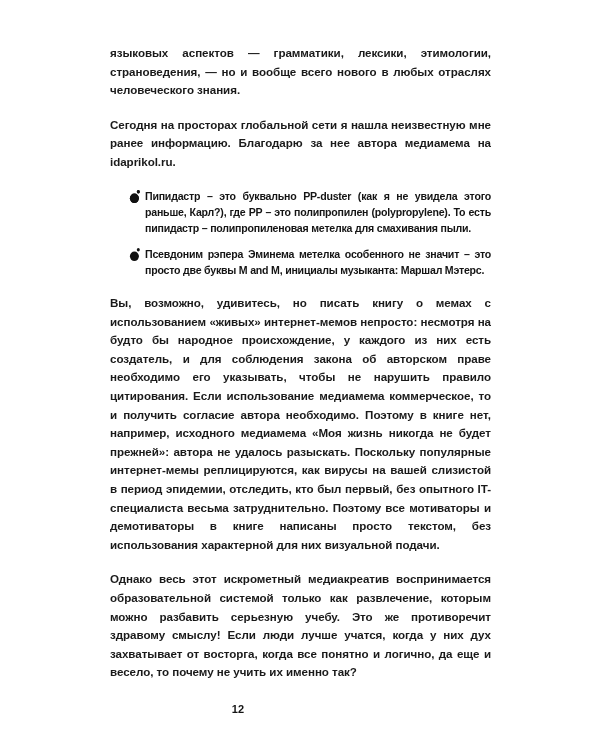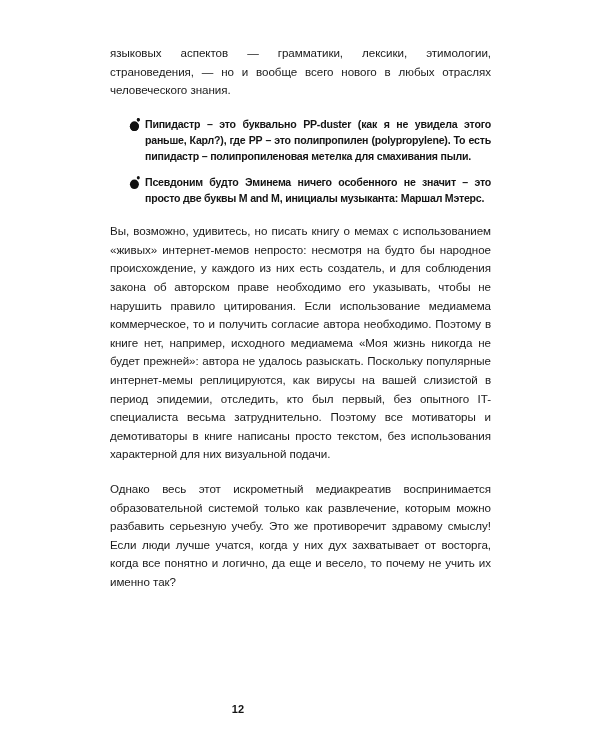--- a/index.html
+++ b/index.html
@@ -34,21 +34,21 @@
   }
 
   p.body-para {
     margin: 0 0 16px 0;
     font-size: 11.6px;
     line-height: 18.6px;
     text-align: justify;
     text-justify: inter-word;
     letter-spacing: -0.05px;
     color: #1a1a1a;
-    font-weight: 400;
+    font-weight: 700;
     hyphens: manual;
   }
 
   p.body-para:last-child {
     margin-bottom: 8px;
   }
 
   
   .meme-list {
     margin: 0 0 16px 0;
@@ -103,20 +103,21 @@
 </style>
 </head>
 <body>
 
 <div class="page">
 
   <div class="text-column">
 
     <p class="body-para">языковых аспектов — грамматики, лексики, этимологии, страноведения, — но и вообще всего нового в любых отраслях человеческого знания.</p>
 
+    <p class="body-para">Сегодня на просторах глобальной сети я нашла неизвестную мне ранее информацию. Благодарю за нее автора медиамема на idaprikol.ru.</p>
 
     <ul class="meme-list">
 
       <li>
         <span class="bullet-icon">
           <svg width="14" height="15" viewBox="0 0 14 15" xmlns="http://www.w3.org/2000/svg">
             <ellipse cx="6.4" cy="9.3" rx="4.5" ry="4.8" fill="#111111"></ellipse>
             <ellipse cx="10.3" cy="2.7" rx="1.5" ry="1.7" fill="#111111"></ellipse>
           </svg>
         </span>
@@ -133,21 +134,21 @@
       </li>
 
 
       <li>
         <span class="bullet-icon">
           <svg width="14" height="15" viewBox="0 0 14 15" xmlns="http://www.w3.org/2000/svg">
             <ellipse cx="6.4" cy="9.3" rx="4.5" ry="4.8" fill="#111111"></ellipse>
             <ellipse cx="10.3" cy="2.7" rx="1.5" ry="1.7" fill="#111111"></ellipse>
           </svg>
         </span>
-        <span>Псевдоним будто Эминема ничего особенного не значит – это просто две буквы M and M, инициалы музыканта: Маршал Мэтерс.</span>
+        <span>Псевдоним рэпера Эминема метелка особенного не значит – это просто две буквы M and M, инициалы музыканта: Маршал Мэтерс.</span>
       </li>
 
     </ul>
 
     <p class="body-para para-block">Вы, возможно, удивитесь, но писать книгу о мемах с использованием «живых» интернет-мемов непросто: несмотря на будто бы народное происхождение, у каждого из них есть создатель, и для соблюдения закона об авторском праве необходимо его указывать, чтобы не нарушить правило цитирования. Если использование медиамема коммерческое, то и получить согласие автора необходимо. Поэтому в книге нет, например, исходного медиамема «Моя жизнь никогда не будет прежней»: автора не удалось разыскать. Поскольку популярные интернет-мемы реплицируются, как вирусы на вашей слизистой в период эпидемии, отследить, кто был первый, без опытного IT-специалиста весьма затруднительно. Поэтому все мотиваторы и демотиваторы в книге написаны просто текстом, без использования характерной для них визуальной подачи.</p>
 
     <p class="body-para">Однако весь этот искрометный медиакреатив воспринимается образовательной системой только как развлечение, которым можно разбавить серьезную учебу. Это же противоречит здравому смыслу! Если люди лучше учатся, когда у них дух захватывает от восторга, когда все понятно и логично, да еще и весело, то почему не учить их именно так?</p>
 
   </div>
 

